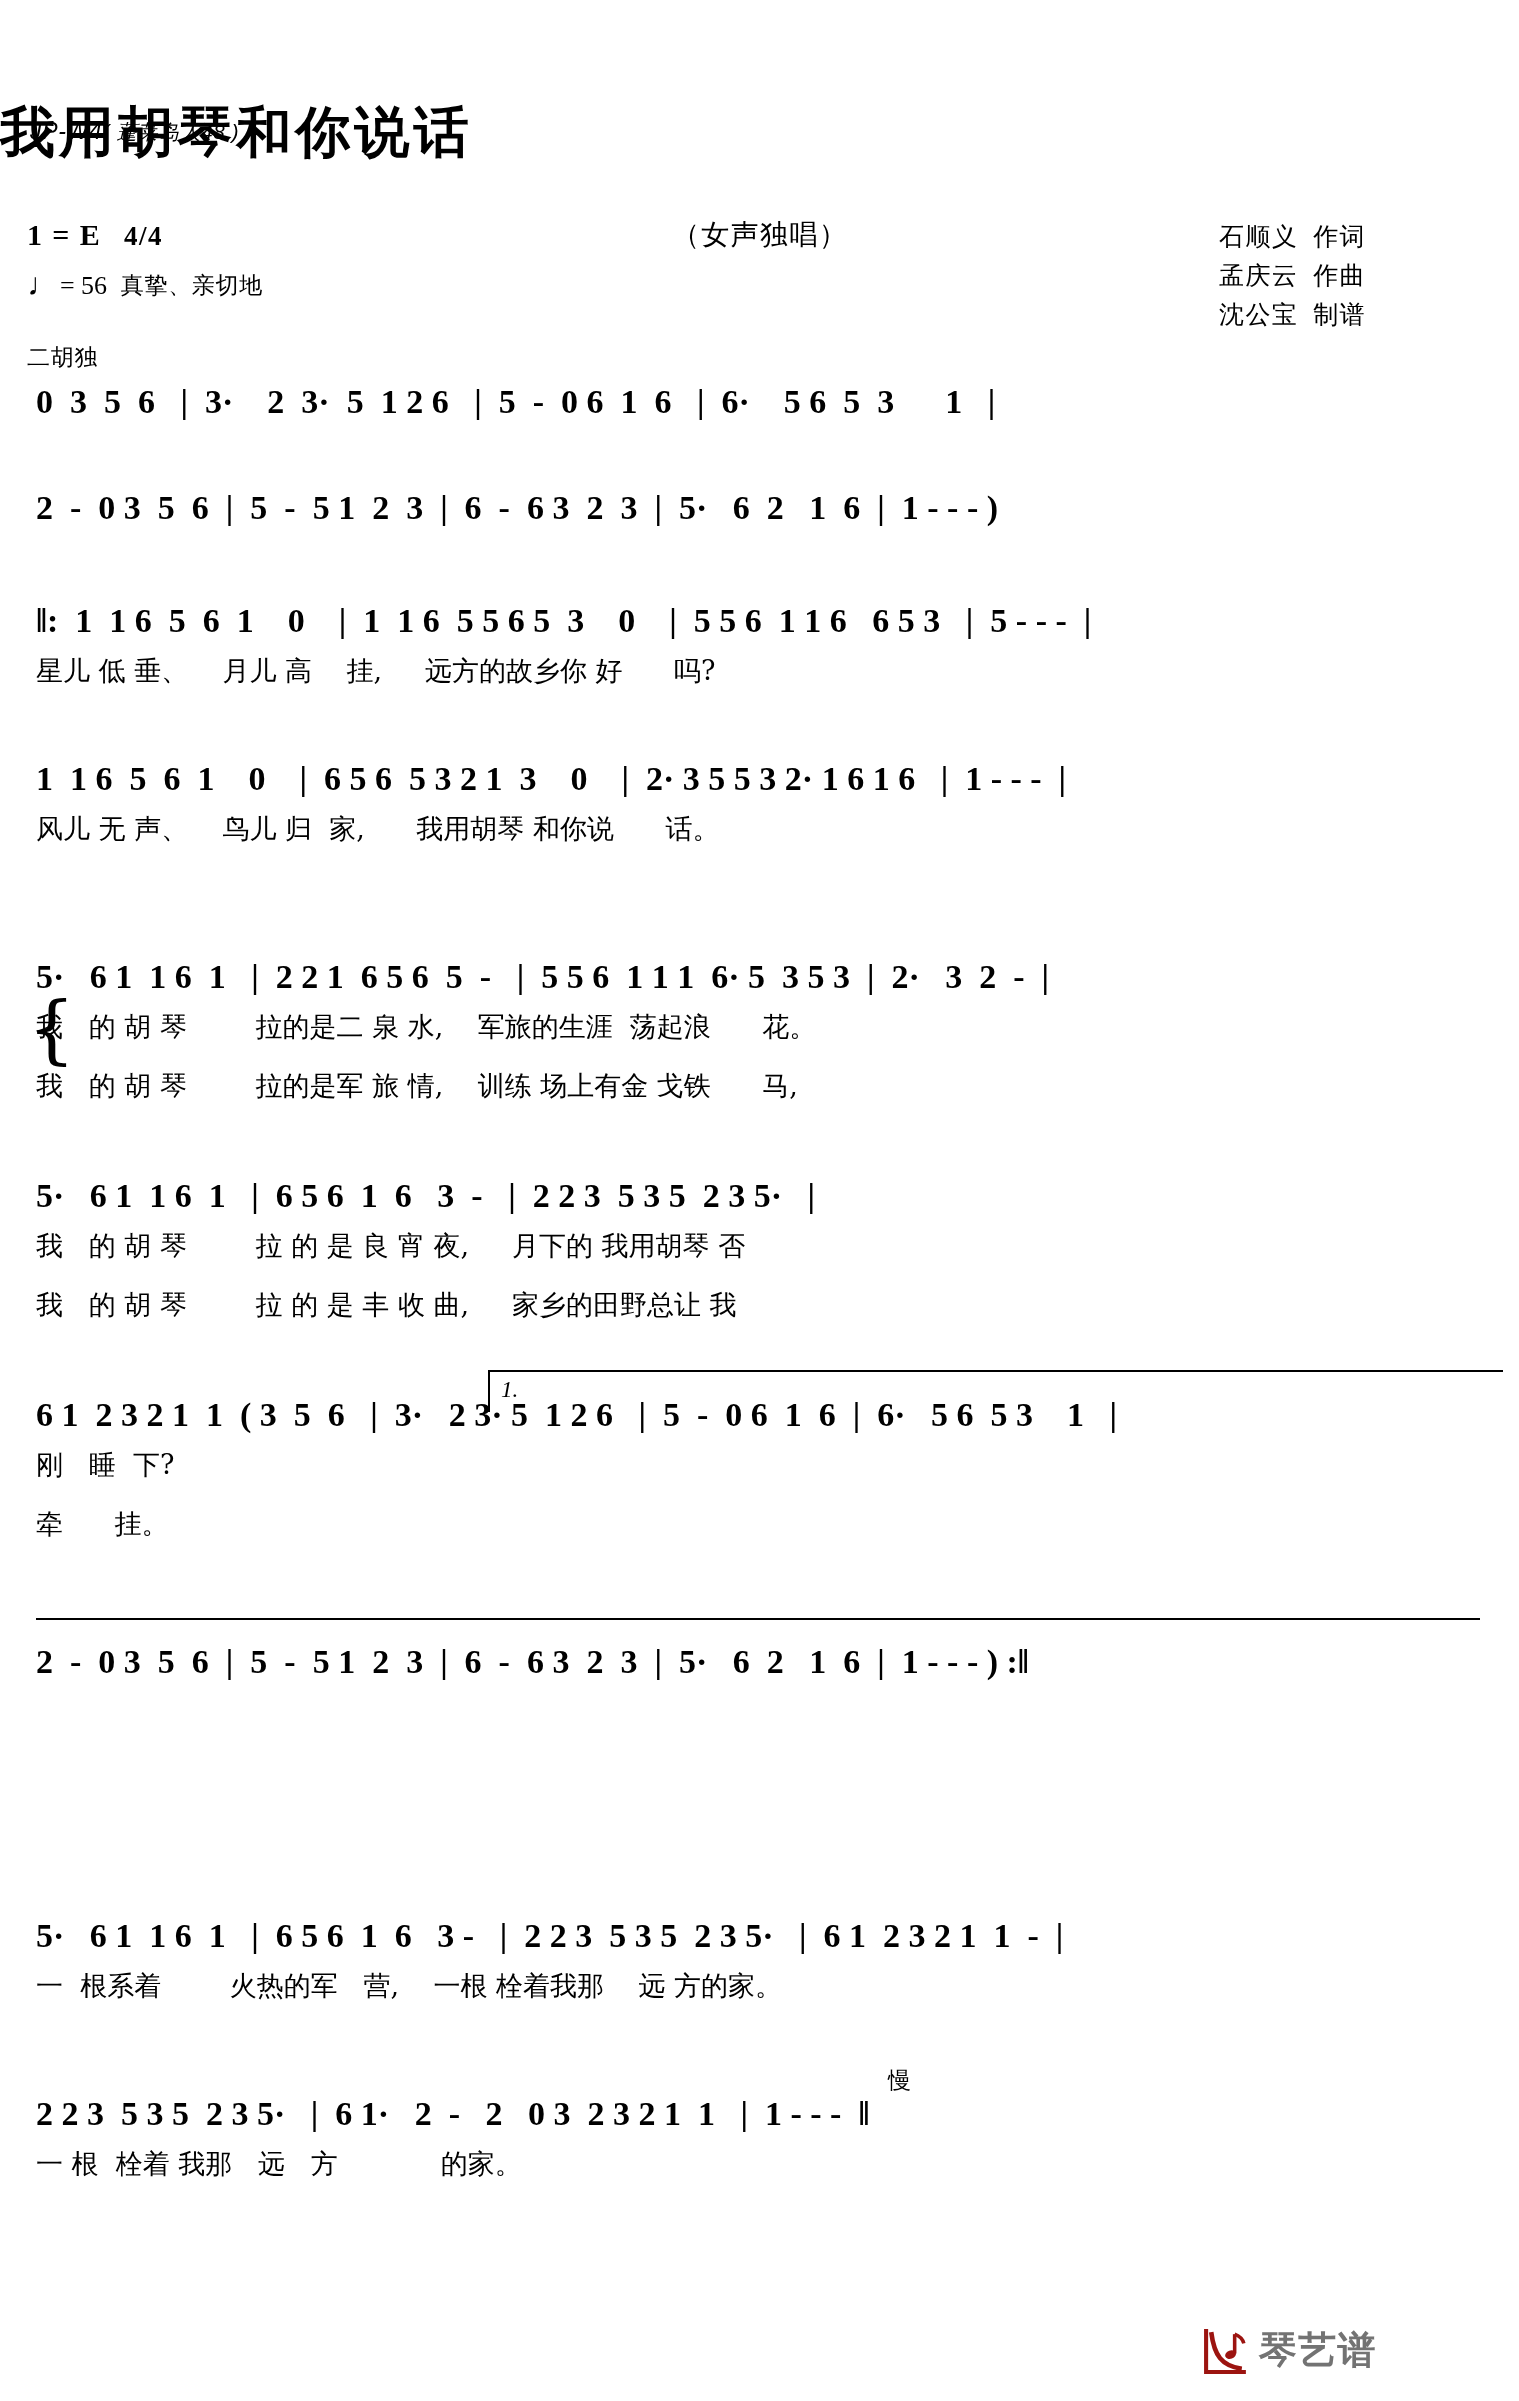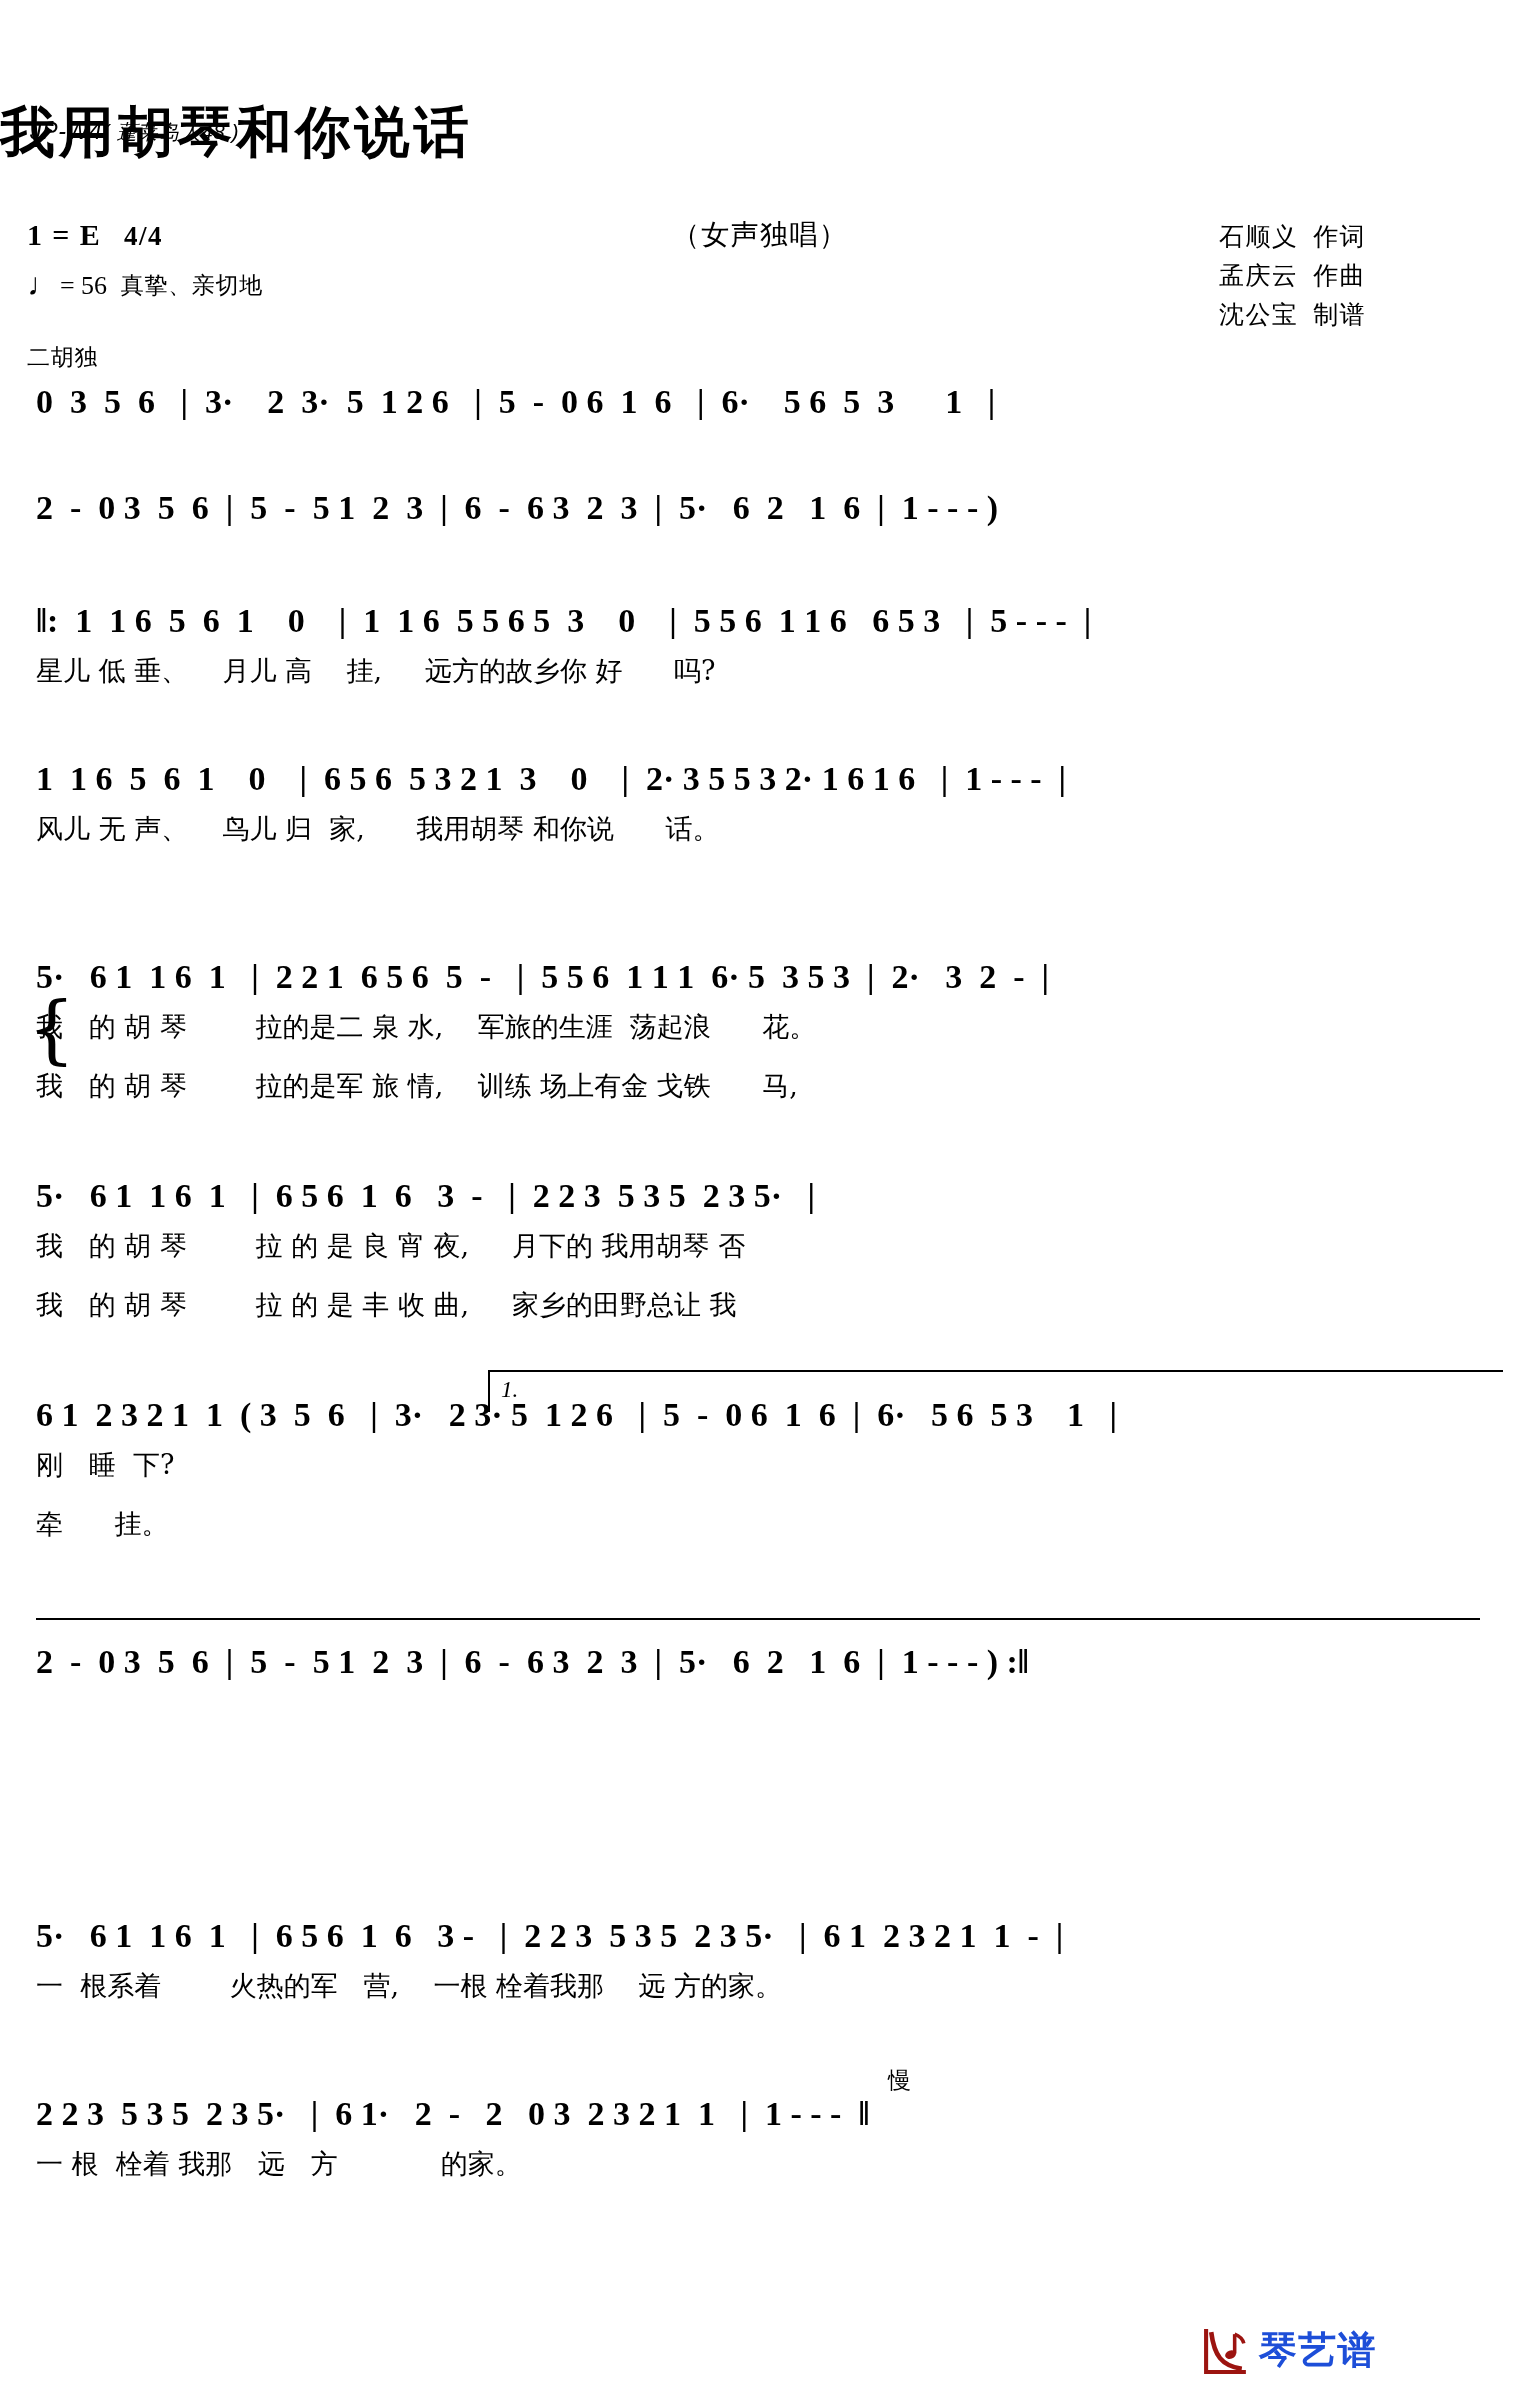--- a/index.html
+++ b/index.html
@@ -177,17 +177,17 @@
   </div>
 
   <div class="logo">
     <svg class="logo-mark" viewBox="0 0 100 100">
       <path d="M10 8 L10 92 L88 92" fill="none" stroke="#9c1410" stroke-width="8"></path>
       <path d="M20 14 C26 60 40 80 80 86" fill="none" stroke="#9c1410" stroke-width="9"></path>
       <path d="M66 18 L66 56" stroke="#9c1410" stroke-width="7" fill="none"></path>
       <ellipse cx="58" cy="58" rx="11" ry="8" fill="#9c1410" transform="rotate(-20 58 58)"></ellipse>
       <path d="M66 18 C76 22 82 28 84 36" fill="none" stroke="#9c1410" stroke-width="7"></path>
     </svg>
-    <span class="logo-text" style="color: #1d4ed8;">琴艺谱</span>
+    <span class="logo-text" style="color: #737373;">琴艺谱</span>
   </div>
 
 </div>
 
 
 </body></html>

